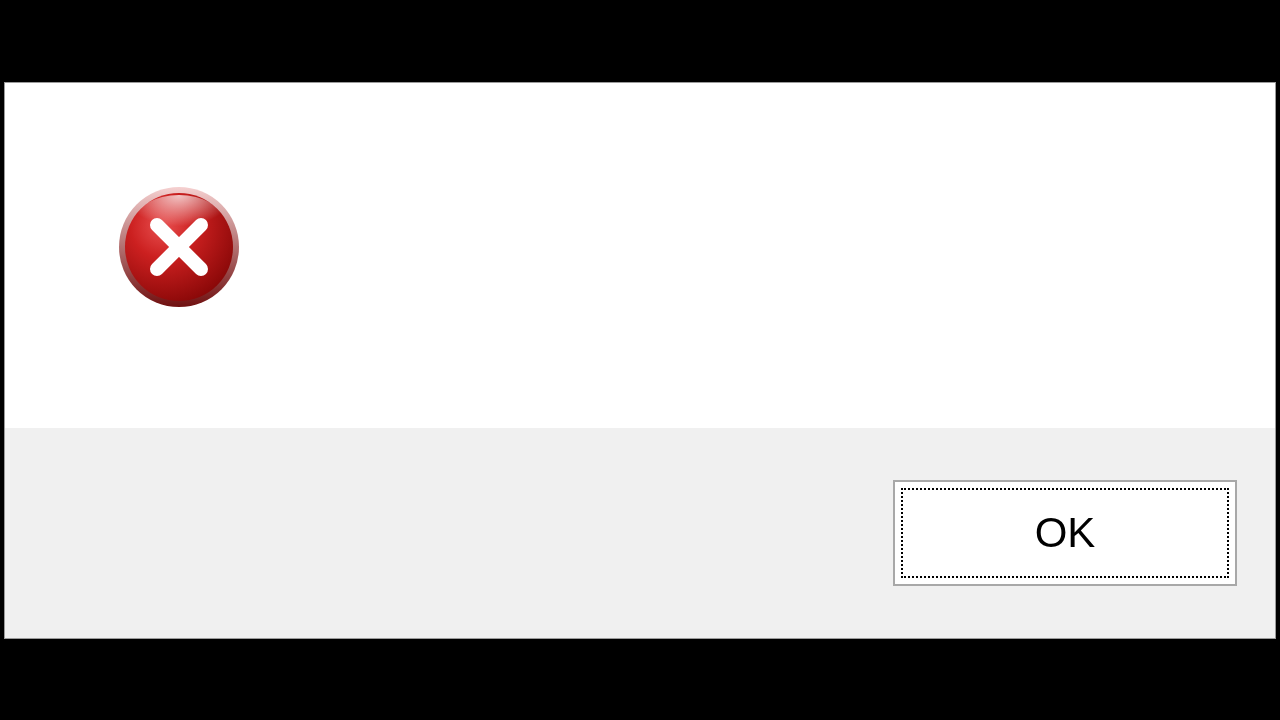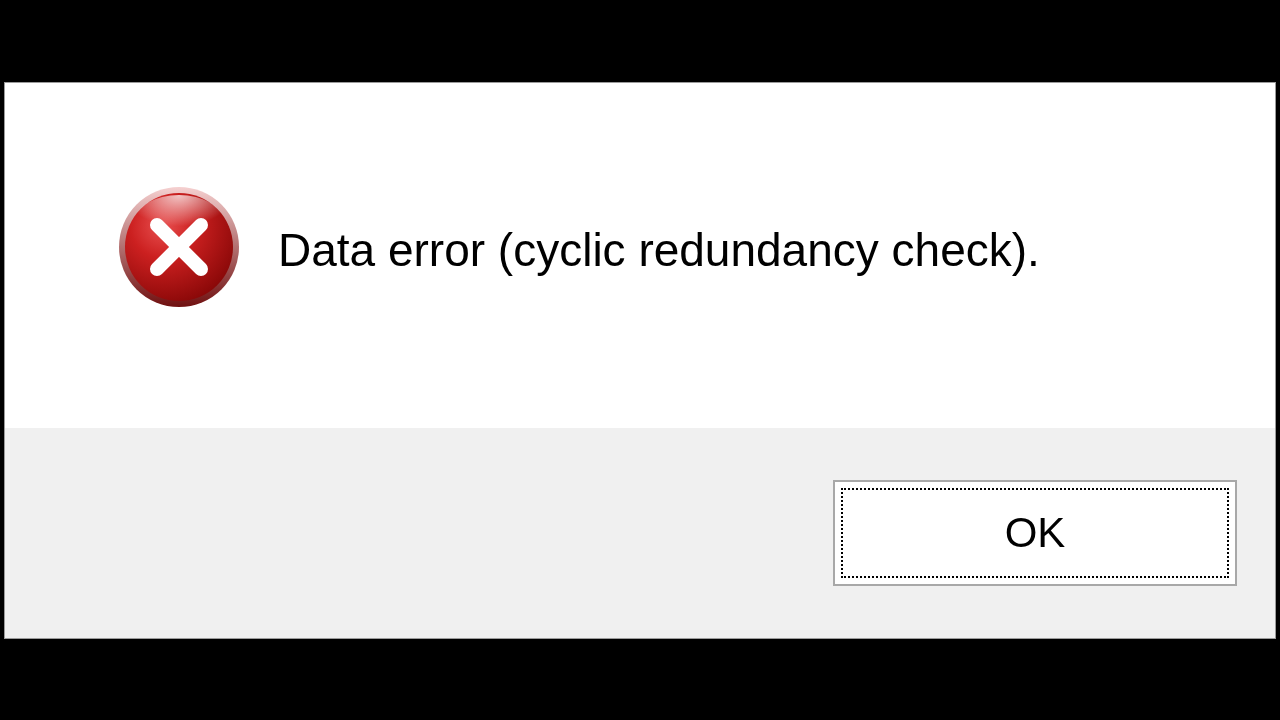--- a/index.html
+++ b/index.html
@@ -53,21 +53,21 @@
     .button-area {
       height: 210px;
       background: #f0f0f0;
       display: flex;
       align-items: center;
       justify-content: flex-end;
       padding-right: 38px;
     }
     
     .ok-button {
-      width: 404px;
+      width: 344px;
       height: 106px;
       background: #fff;
       border: 2px solid #a8a8a8;
       position: relative;
       font-size: 42px;
       color: #000;
       cursor: pointer;
       font-family: inherit;
       display: flex;
       align-items: center;
@@ -112,20 +112,19 @@
         <circle cx="64" cy="64" r="54" fill="url(#redGrad)"></circle>
 
         <ellipse cx="64" cy="38" rx="44" ry="26" fill="url(#gloss)"></ellipse>
 
         <g stroke="#ffffff" stroke-width="14" stroke-linecap="round">
           <line x1="42" y1="42" x2="86" y2="86"></line>
           <line x1="86" y1="42" x2="42" y2="86"></line>
         </g>
       </svg>
     </div>
-    <div class="message">Data error (cyclic redundancy check).</div>
   </div>
   <div class="button-area">
     <button class="ok-button">
       <span>OK</span>
     </button>
   </div>
 </div>
 
 </body></html>

